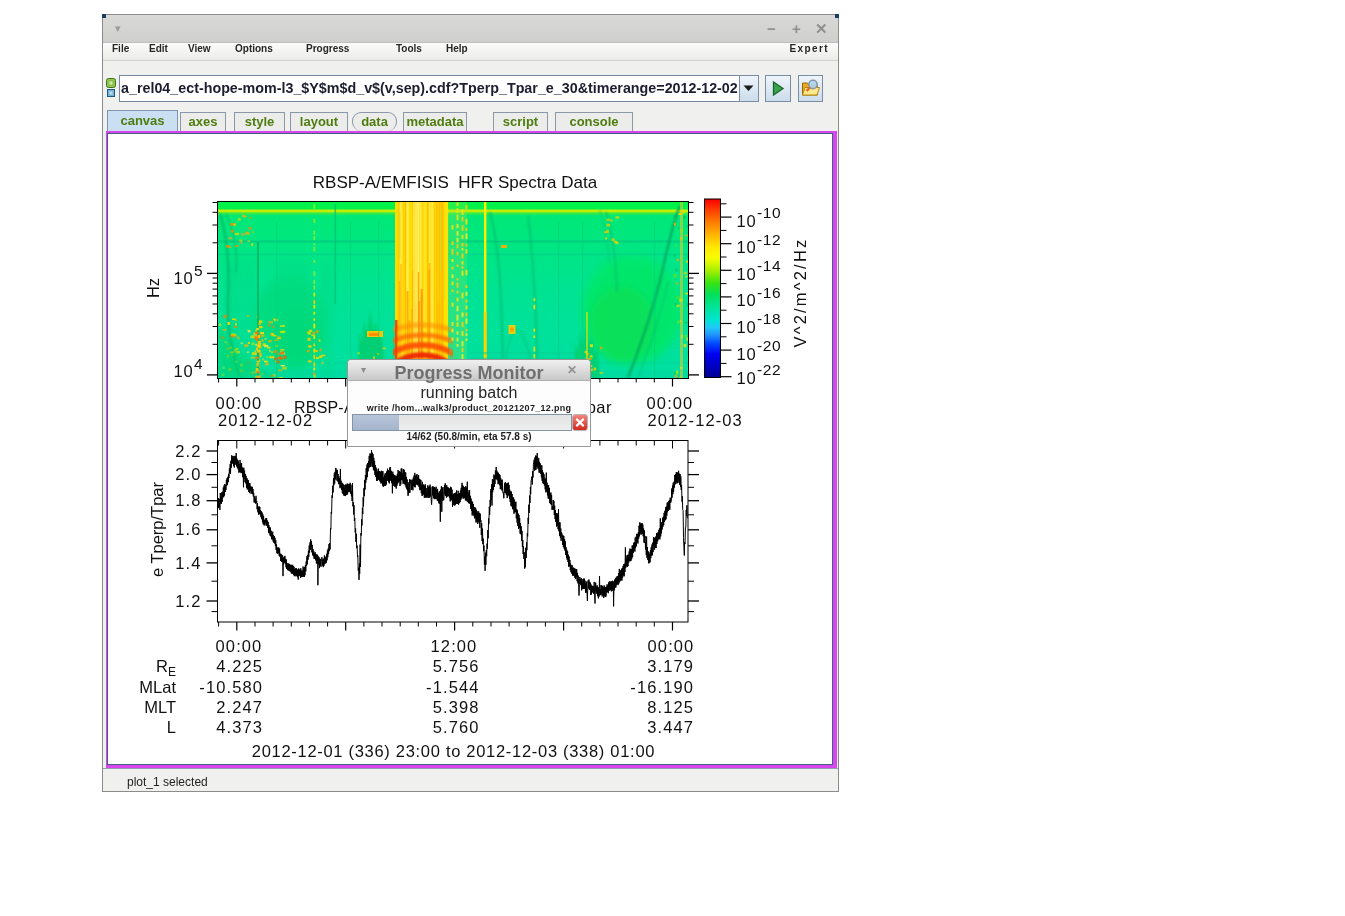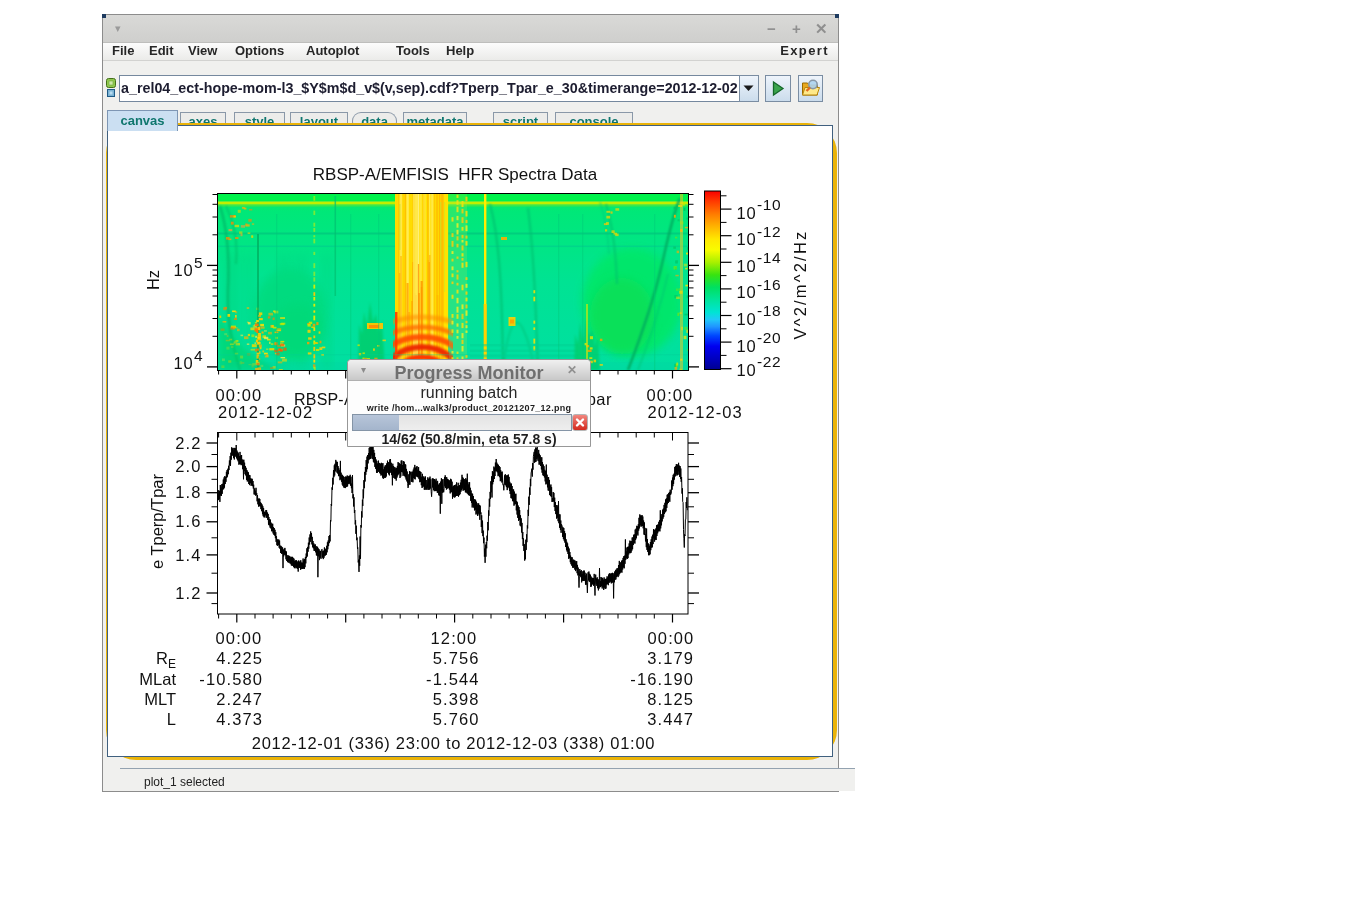--- a/index.html
+++ b/index.html
@@ -6,72 +6,72 @@
 html,body { width:1345px; height:916px; background:#ffffff; font-family:"Liberation Sans", sans-serif; overflow:hidden; }
 #win { position:absolute; left:102px; top:14px; width:737px; height:778px; background:#f0f0ee; border:1px solid #8c8c8c; }
 #titlebar { position:absolute; left:0; top:0; width:735px; height:28px;
   background:linear-gradient(#d9d9d7,#cfcfcd); border-bottom:1px solid #bebebc; }
 #titlebar .ttl { position:absolute; left:-24px; top:6px; width:735px; text-align:center;
   font-weight:bold; font-size:11.5px; color:#aeabab; letter-spacing:0.6px; }
 #titlebar .shade { position:absolute; left:12px; top:7px; color:#9a9a9a; font-size:11px; }
 #titlebar .btn { position:absolute; top:5px; color:#8f8f8f; font-size:15px; font-weight:bold; }
 #menubar { position:absolute; left:0; top:28px; width:735px; height:18px;
   background:linear-gradient(#fcfcfc,#ebebe9); border-bottom:1px solid #d2d2d0; }
-#menubar span { position:absolute; top:0px; font-weight:bold; font-size:13px; color:#262626; }
+#menubar span { position:absolute; top:0px; font-weight:bold; font-size:10px; color:#262626; }
 .sqicon { position:absolute; }
 #uritext { position:absolute; left:16px; top:60px; width:622px; height:27px; background:#ffffff;
   border:1px solid #75889e; font-weight:bold; font-size:14.3px; color:#1d1d30; line-height:25px;
   white-space:nowrap; overflow:hidden; padding-left:1px; }
 .ubtn { position:absolute; top:60px; height:27px; border:1px solid #7a8da2;
   background:linear-gradient(#eef4fb,#cbdcec); }
 .tab { position:absolute; height:19px; background:#ececea; border:1px solid #8a98a8;
-  border-bottom:none; font-weight:bold; font-size:13px; color:#0f766e;
+  border-bottom:none; font-weight:bold; font-size:13px; color:#4d7c0f;
   text-align:center; padding-top:1px; }
 .tab.sel { background:#cbdff2; border-color:#7e96b4; z-index:5; }
-#cframe { position:absolute; left:3px; top:108px; width:731px; height:637px; background:#eab308;border-radius:30px; }
+#cframe { position:absolute; left:3px; top:116px; width:731px; height:637px; background:#d946ef; }
 #canvas { position:absolute; left:1px; top:2px; width:726px; height:632px; background:#ffffff;
   border:1px solid #40607f; }
-#status { position:absolute; left:17px; top:753px; width:735px; height:23px; background:#f0f0ee;
+#status { position:absolute; left:0; top:753px; width:735px; height:23px; background:#f0f0ee;
   border-top:1px solid #93a2b0; font-size:12px; color:#222; padding:6px 0 0 24px; }
 #dlg { position:absolute; left:347px; top:359px; width:244px; height:88px; background:#fdfdfd;
   border:1px solid #979797; border-radius:4px 4px 0 0; z-index:50; }
 #dlgtitle { position:absolute; left:0; top:0; width:242px; height:21px;
   background:linear-gradient(#f0f0f0,#c8c8c8); border-bottom:1px solid #b0b0b0;
   border-radius:4px 4px 0 0; }
 #dlgtitle .t { position:absolute; width:242px; text-align:center; top:3px; font-weight:bold;
   font-size:18px; color:#6f6f6f; }
 #dlgtitle .a { position:absolute; left:13px; top:4px; font-size:10px; color:#8b8b8b; }
 #dlgtitle .x { position:absolute; right:13px; top:3px; font-size:12px; font-weight:bold; color:#909090; }
 #dlg .l1 { position:absolute; left:0; top:24px; width:242px; text-align:center; font-size:16px; color:#262626; }
 #dlg .l2 { position:absolute; left:0; top:43px; width:242px; text-align:center; font-size:9px; font-weight:bold; color:#1c1c1c; letter-spacing:0.3px; }
 #pbar { position:absolute; left:4px; top:54px; width:220px; height:17px; border:1px solid #8494a6;
   background:linear-gradient(#e3e3e3,#eeeeee); }
 #pbar .fill { position:absolute; left:0; top:0; width:46px; height:15px;
   background:linear-gradient(#b7c5d9,#a4b5cc); }
 #pxbtn { position:absolute; left:224px; top:54px; width:16px; height:17px; border:1px solid #b5b5b5;
   border-radius:3px; background:linear-gradient(#f2867e,#d32a1e); }
-#dlg .l3 { position:absolute; left:0; top:71px; width:242px; text-align:center; font-size:14px; font-weight:bold; color:#1e1e1e; }
+#dlg .l3 { position:absolute; left:0; top:71px; width:242px; text-align:center; font-size:10px; font-weight:bold; color:#1e1e1e; }
 </style>
 </head>
 <body>
 <div id="win">
   <div style="position:absolute;left:-1px;top:-1px;width:4px;height:4px;background:#1d3a5f;z-index:9;"></div>
   <div style="position:absolute;right:-1px;top:-1px;width:4px;height:4px;background:#1d3a5f;z-index:9;"></div>
   <div id="titlebar">
     <span class="shade">▾</span>
     <span class="btn" style="left:664px;">−</span>
     <span class="btn" style="left:689px;">+</span>
     <span class="btn" style="left:712px;">✕</span>
   </div>
   <div id="menubar">
     <span style="left:9px;">File</span>
     <span style="left:46px;">Edit</span>
     <span style="left:85px;">View</span>
     <span style="left:132px;">Options</span>
-    <span style="left:203px;">Autoplot</span>
+    <span style="left:203px;">Progress</span>
     <span style="left:293px;">Tools</span>
     <span style="left:343px;">Help</span>
     <span style="right:9px; letter-spacing:1.4px;">Expert</span>
   </div>
   <svg class="sqicon" style="left:3px;top:63px;" width="10" height="10">
       <rect x="0.5" y="0.5" width="9" height="9" rx="2" fill="#8fc84e" stroke="#44701a"></rect>
       <rect x="3" y="3" width="4" height="4" fill="#cde8a8" stroke="#74a83e" stroke-width="0.6"></rect>
     </svg>
   <svg class="sqicon" style="left:4px;top:74px;" width="8" height="8">
       <rect x="0.5" y="0.5" width="7" height="7" fill="#7ab2d4" stroke="#1e5a86"></rect>

